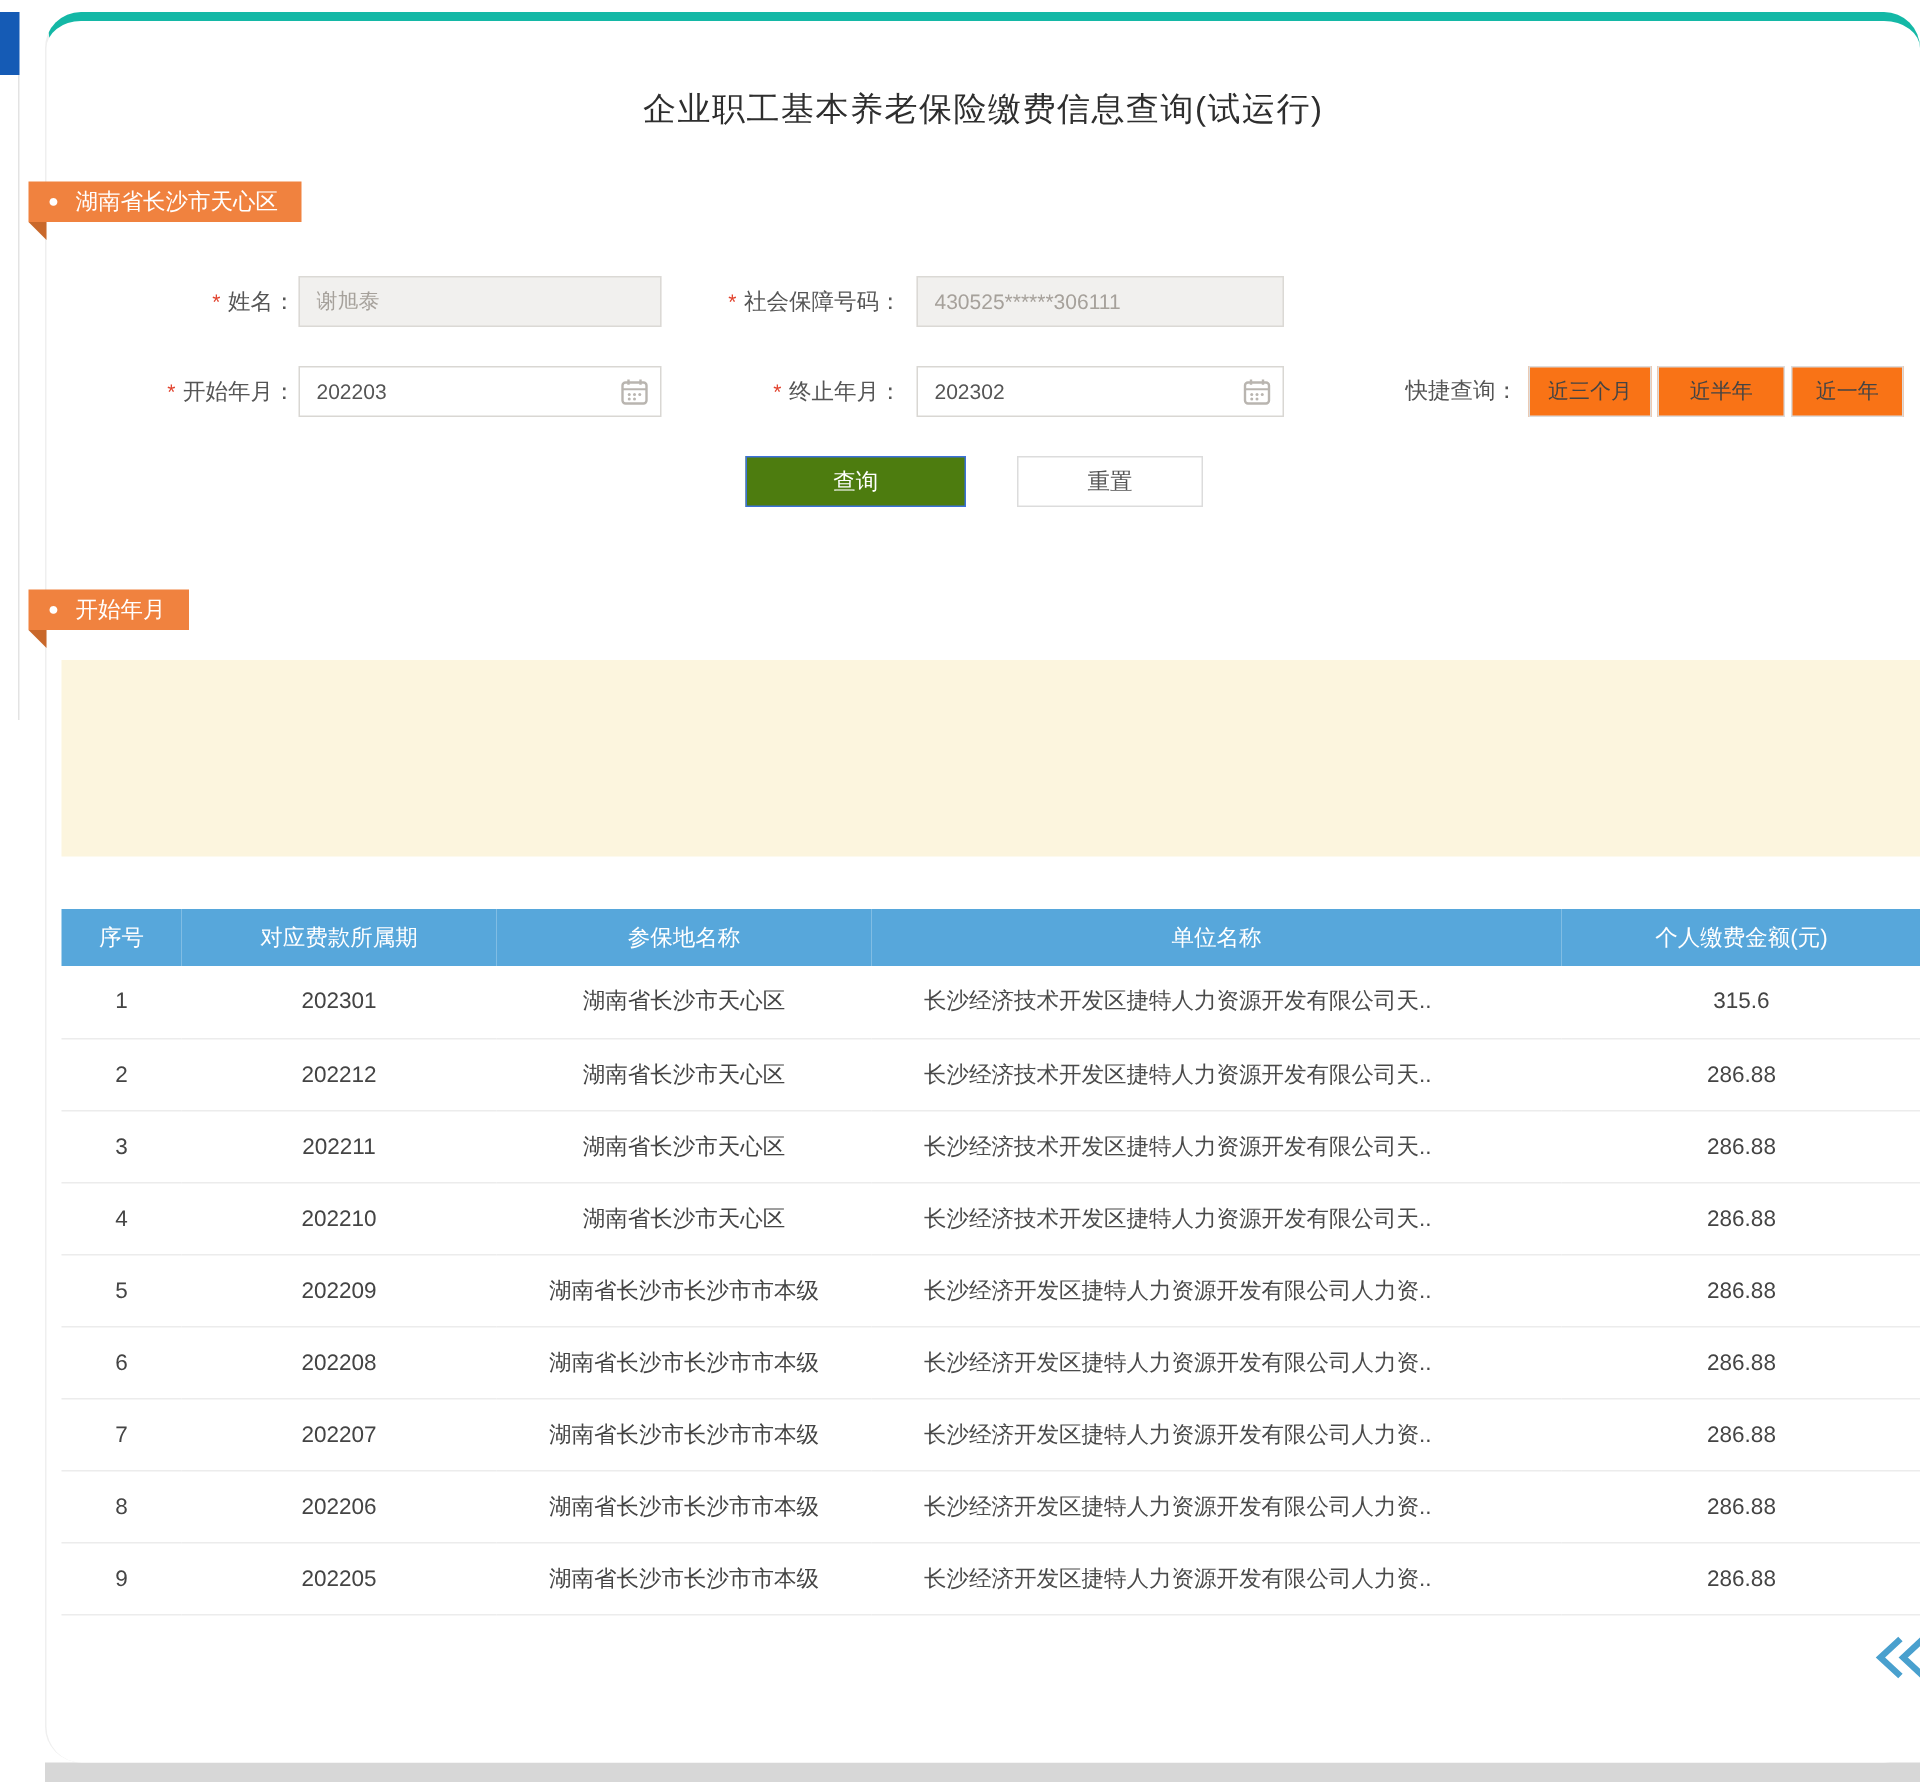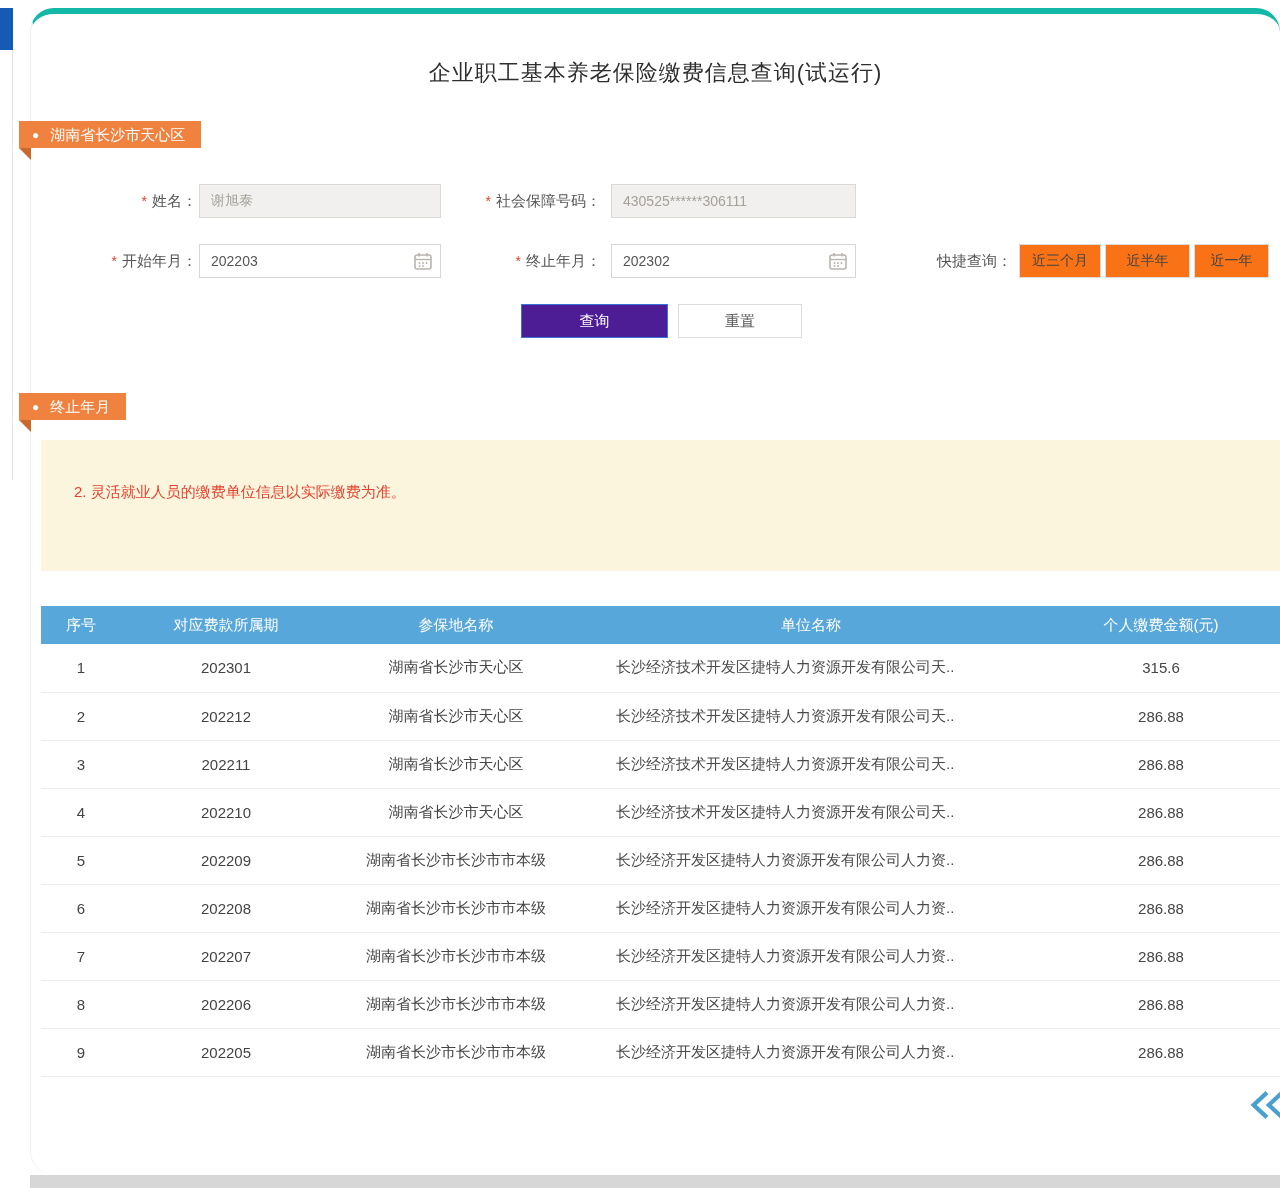--- a/index.html
+++ b/index.html
@@ -50,21 +50,21 @@
 
   .quick-label { position:absolute; left:895px; top:230px; width:86px; height:34px;
     line-height:34px; font-size:15px; color:#555; text-align:right; }
   .quick-wrap { position:absolute; left:988px; top:230px; display:flex; gap:4px; }
   .quick-btn { height:34px; background:#f97316; border:1px solid #DCDCDC; font-size:14px;
     color:#444; cursor:pointer; font-family:inherit; }
   .qb0 { width:82px; } .qb1 { width:85px; } .qb2 { width:75px; }
 
   .btn { position:absolute; top:290px; height:34px; font-size:15px; cursor:pointer;
     font-family:inherit; }
-  .btn-primary { left:490px; width:147px; background:#4c1d95; border:1px solid #3B71DA; color:#fff; }
+  .btn-primary { left:466px; width:147px; background:#4d7c0f; border:1px solid #3B71DA; color:#fff; }
   .btn-plain { left:647px; width:124px; background:#fff; border:1px solid #DCDCDC; color:#555; }
 
   
   .tip-box { position:absolute; left:10px; right:0; top:426px; height:131px;
     background:#FCF5DE; padding:39px 20px 0 33px; }
   .tip-line { color:#E2432F; font-size:15px; line-height:25px; }
 
   
   .grid { position:absolute; left:10px; right:0; top:592px; border-collapse:collapse;
     table-layout:fixed; width:calc(100% - 10px); }
@@ -133,25 +133,24 @@
     <div class="quick-wrap">
       <button class="quick-btn qb0">近三个月</button>
       <button class="quick-btn qb1">近半年</button>
       <button class="quick-btn qb2">近一年</button>
     </div>
   </div>
 
   <button class="btn btn-primary">查询</button>
   <button class="btn btn-plain">重置</button>
 
-  <div class="tag t2"><span class="dot">●</span><span>终止年月</span></div>
+  <div class="tag t2"><span class="dot">●</span><span>开始年月</span></div>
   <div class="fold f2"></div>
 
   <div class="tip-box">
-    <div class="tip-line">2. 灵活就业人员的缴费单位信息以实际缴费为准。</div>
   </div>
 
   <table class="grid">
     <colgroup>
         <col class="c0">
         <col class="c1">
         <col class="c2">
         <col class="c3">
         <col class="c4">
       </colgroup>

